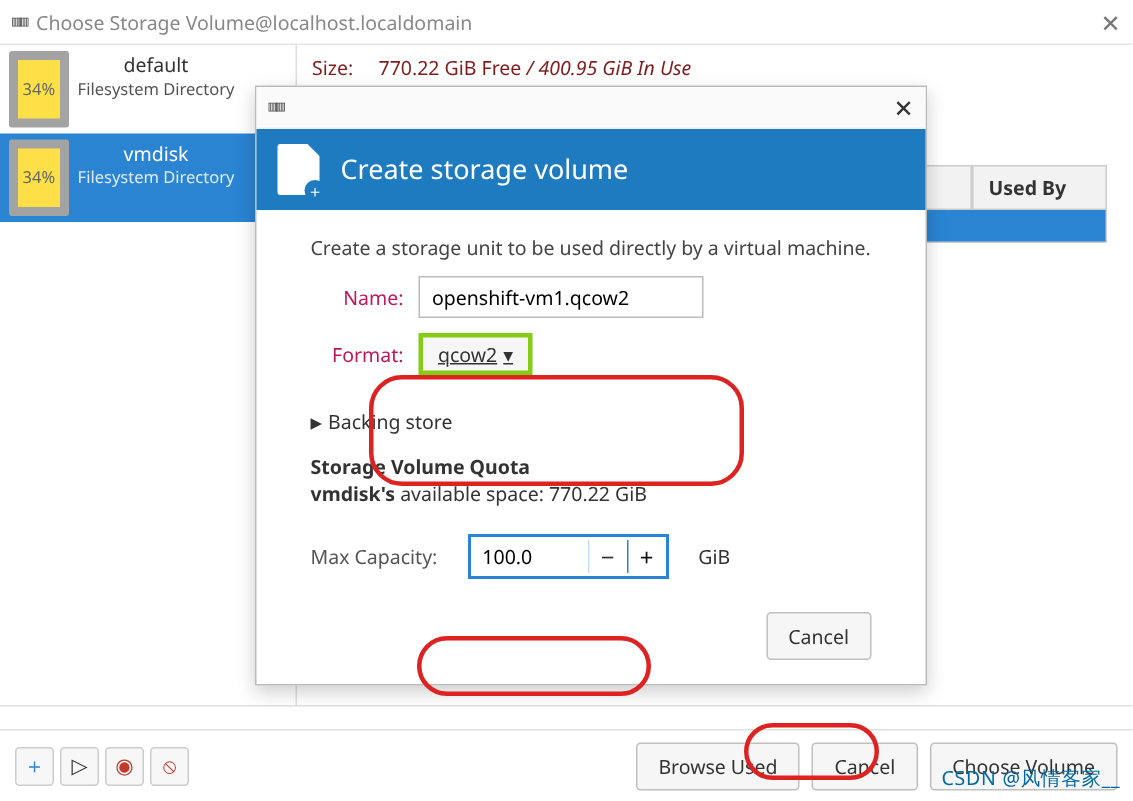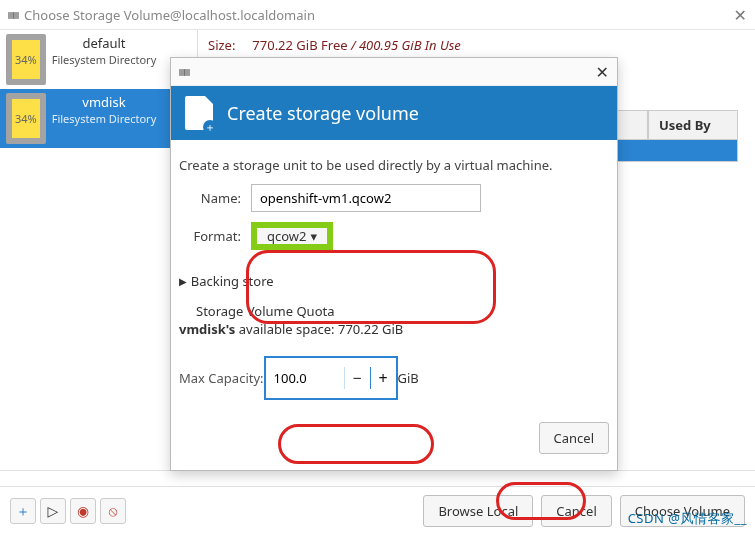--- a/index.html
+++ b/index.html
@@ -29,31 +29,31 @@
   .spacer { flex:1; }
 
   
   .modal { position:absolute; left:170px; top:57px; width:448px; background:#fff; border:1px solid #bbb; box-shadow:0 4px 12px rgba(0,0,0,.2); }
   .modal-title { height:28px; display:flex; align-items:center; gap:6px; padding:0 8px; color:#666; border-bottom:1px solid #eee; background:#fafafa;}
   .modal-title .close-x { margin-left:auto; font-size:16px; color:#333; cursor:pointer;}
   .modal-banner { background:#1f7bbf; color:#fff; height:54px; display:flex; align-items:center; gap:14px; padding:0 14px; font-size:18px; }
   .file-ico { width:28px; height:34px; background:#fff; border-radius:2px; position:relative; display:flex; align-items:flex-end; justify-content:flex-end;}
   .file-ico::before { content:""; position:absolute; right:-1px; top:-1px; width:0;height:0; border-left:10px solid transparent; border-top:10px solid #1f7bbf;}
   .file-plus { width:14px;height:14px; border-radius:50%; background:#1f7bbf; color:#fff; font-size:11px; display:flex; align-items:center; justify-content:center; margin:-4px;}
-  .modal-body { padding:16px 8px; }
+  .modal-body { padding:16px 36px; }
   .row { display:flex; align-items:center; gap:10px; margin:10px 0; }
-  .row label { width:62px; text-align:right; color:#404040;}
+  .row label { width:62px; text-align:right; color:#be185d;}
   input[type=text]{ height:28px; border:1px solid #bbb; padding:0 8px; font-size:13px; }
-  .fmtbtn { height:28px; border:6px solid #84cc16; background:#f6f6f6; padding:0 10px; display:flex; align-items:center; gap:4px;}
+  .fmtbtn { height:28px; border:3px solid #84cc16; background:#f6f6f6; padding:0 10px; display:flex; align-items:center; gap:4px;text-decoration:underline;}
   .backing { margin:22px 0 6px; color:#333; display:flex; align-items:center; gap:4px;}
   .tri { font-size:10px;}
-  .quota-t { font-weight:400; margin-top:12px;margin-left:17px;}
-  .cap-row { display:flex; align-items:center; gap:0; margin-top:18px; }
+  .quota-t { font-weight:700; margin-top:12px;}
+  .cap-row { display:flex; align-items:center; gap:20px; margin-top:18px; }
   .cap-row label { color:#555; }
-  .numbox { display:flex; align-items:center; border:2px solid #2a84d2; height:44px; }
+  .numbox { display:flex; align-items:center; border:2px solid #2a84d2; height:30px; }
   .numbox input { border:none; width:78px; height:100%; padding:0 8px; outline:none; font-size:13px;}
   .numbox .pm { width:26px; text-align:center; font-size:16px; color:#333; border-left:1px solid #c8dff2;}
   .numbox .pm.plus { color:#111; border-left:1px solid #2a84d2;}
   .modal-actions { display:flex; justify-content:flex-end; gap:10px; margin-top:22px;}
   .annot-red { position:absolute; border:3px solid #d22; border-radius:22px; pointer-events:none; }
   .watermark { position:absolute; right:8px; bottom:6px; color:#0369a1; font-size:13px; letter-spacing:.5px; pointer-events:none;}
   hr.sep { border:none; border-top:1px solid #e0e0e0; margin:0;}
 </style>
 </head>
 <body>
@@ -105,42 +105,42 @@
   <div class="icon-btn">
       <span>▷</span>
     </div>
   <div class="icon-btn red">
       <span>◉</span>
     </div>
   <div class="icon-btn red">
       <span>⦸</span>
     </div>
   <div class="spacer"></div>
-  <div class="btn">Browse Local</div>
+  <div class="btn">Browse Used</div>
   <div class="btn">Cancel</div>
   <div class="btn">Choose Volume</div>
 </div>
 
 <div class="modal">
   <div class="modal-title">
     <span class="logo-glyph">▥▥</span>
     <span class="close-x">✕</span>
   </div>
   <div class="modal-banner">
     <div class="file-ico">
         <div class="file-plus">＋</div>
       </div>
     <span>Create storage volume</span>
   </div>
   <div class="modal-body">
     <div style="color:#444;">Create a storage unit to be used directly by a virtual machine.</div>
 
     <div class="row">
       <label>Name:</label>
-      <input type="text" style="width: 230px;" value="openshift-vm1.qcow2">
+      <input type="text" style="width: 190px;" value="openshift-vm1.qcow2">
     </div>
     <div class="row">
       <label>Format:</label>
       <div class="fmtbtn">
         <span>qcow2</span>
         <span>▾</span>
       </div>
     </div>
 
     <div class="backing">

